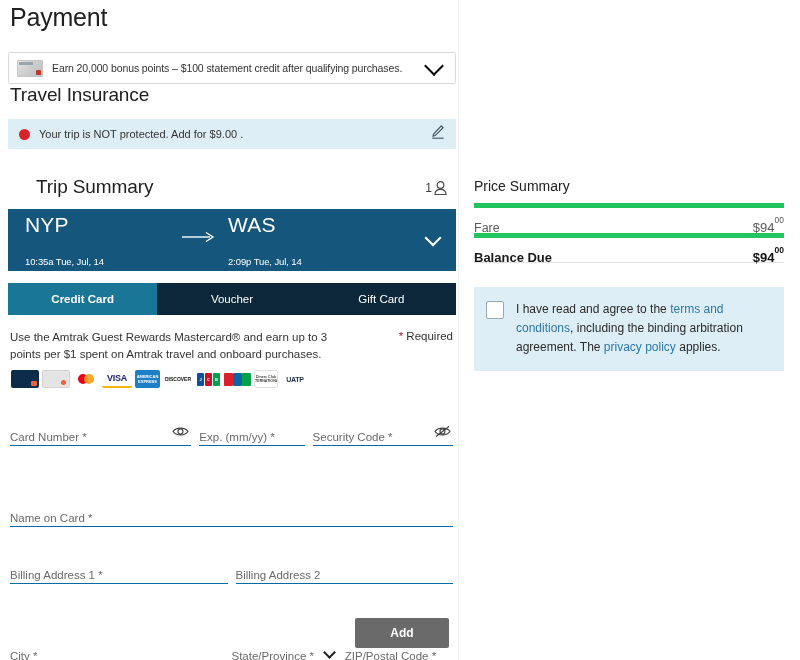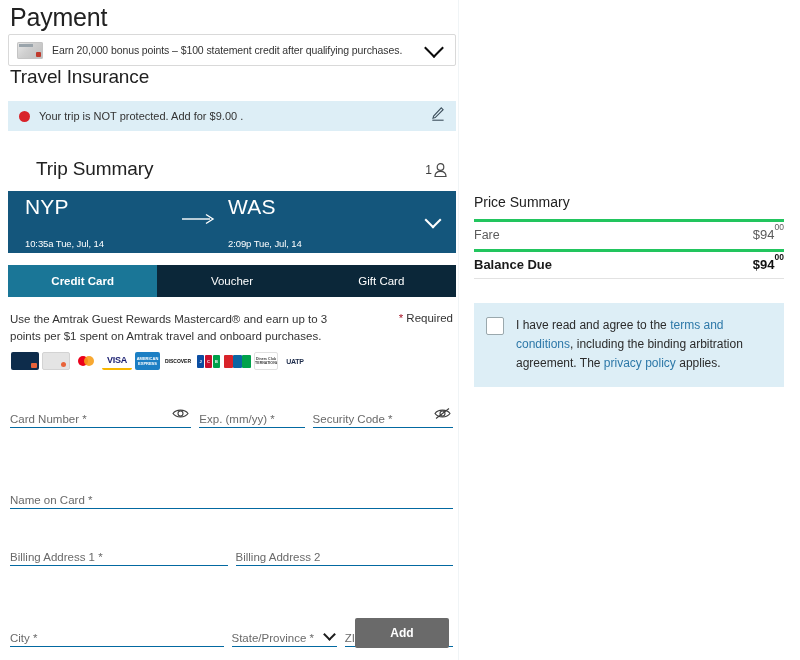--- a/index.html
+++ b/index.html
@@ -34,20 +34,21 @@
     font-weight: 400;
     color: #212121;
     margin: 0;
     padding: 0 0 0 2px;
     line-height: 34px;
     letter-spacing: -0.2px;
   }
 
   
   .promo-banner {
+    margin-top: 18px;
     height: 32px;
     border: 1px solid #d9d9d9;
     border-radius: 2px;
     background: #ffffff;
     display: flex;
     align-items: center;
     padding: 0 10px 0 8px;
     box-sizing: border-box;
   }
   .promo-thumb {
@@ -369,35 +370,35 @@
     top: 0;
     width: 1px;
     height: 660px;
     background: #f0f4f6;
   }
 
   
   .right-col {
     position: absolute;
     left: 474px;
-    top: 194px;
+    top: 178px;
     width: 310px;
   }
   .ps-title {
     font-size: 14px;
     color: #212121;
     font-weight: 400;
     padding-bottom: 9px;
   }
   .ps-row {
     display: flex;
     align-items: baseline;
-    border-top: 3px solid #22c55e;
+    border-top: 5px solid #22c55e;
     height: 30px;
-    padding-top: 4px;
+    padding-top: 11px;
     box-sizing: border-box;
     gap: 8px;
   }
   .ps-row.bottom { border-bottom: 1px solid #e2e2e2; }
   .ps-label { font-size: 12.5px; color: #5b5b5b; flex: 1 1 auto; }
   .ps-row.bold .ps-label { color: #1a1a1a; font-weight: bold; font-size: 13px; }
   .ps-amt { font-size: 13px; color: #5b5b5b; font-weight: 400; }
   .ps-row.bold .ps-amt { color: #111111; font-weight: bold; }
   .ps-amt sup { font-size: 8.5px; top: -0.5em; position: relative; }
 

